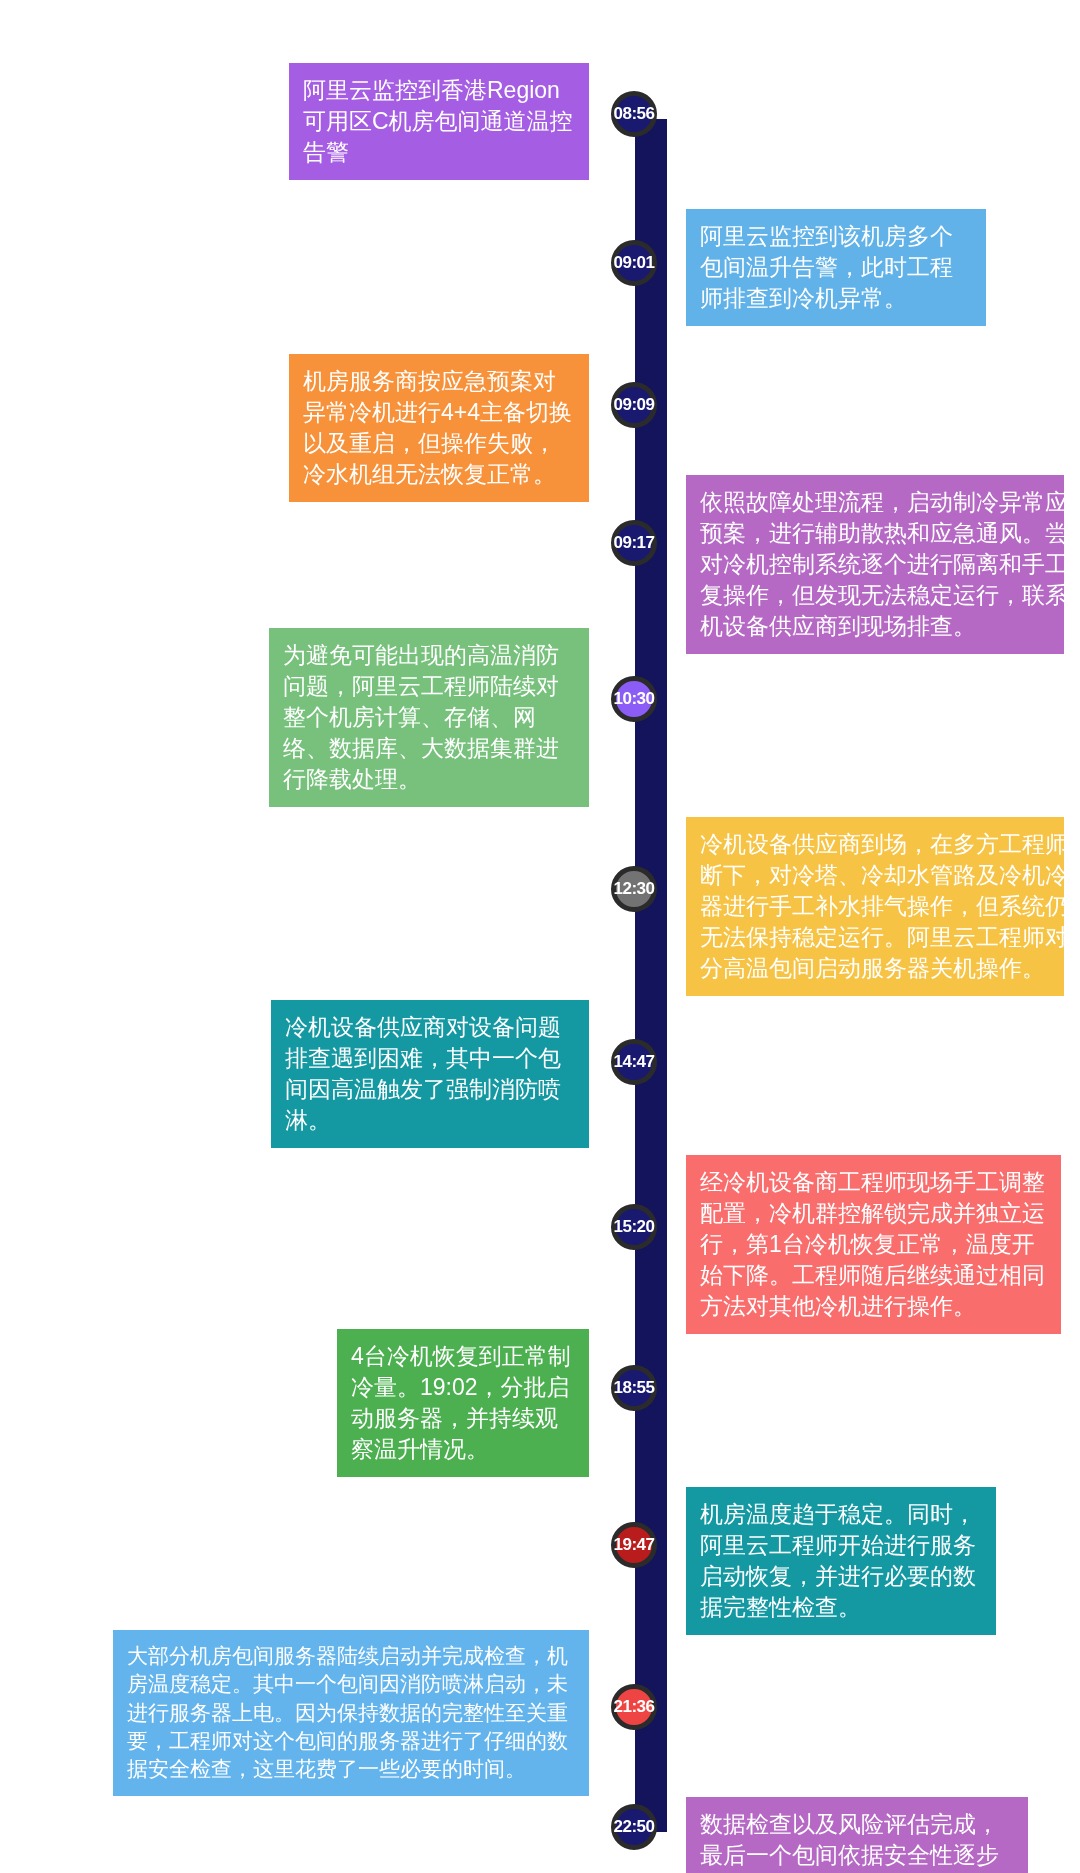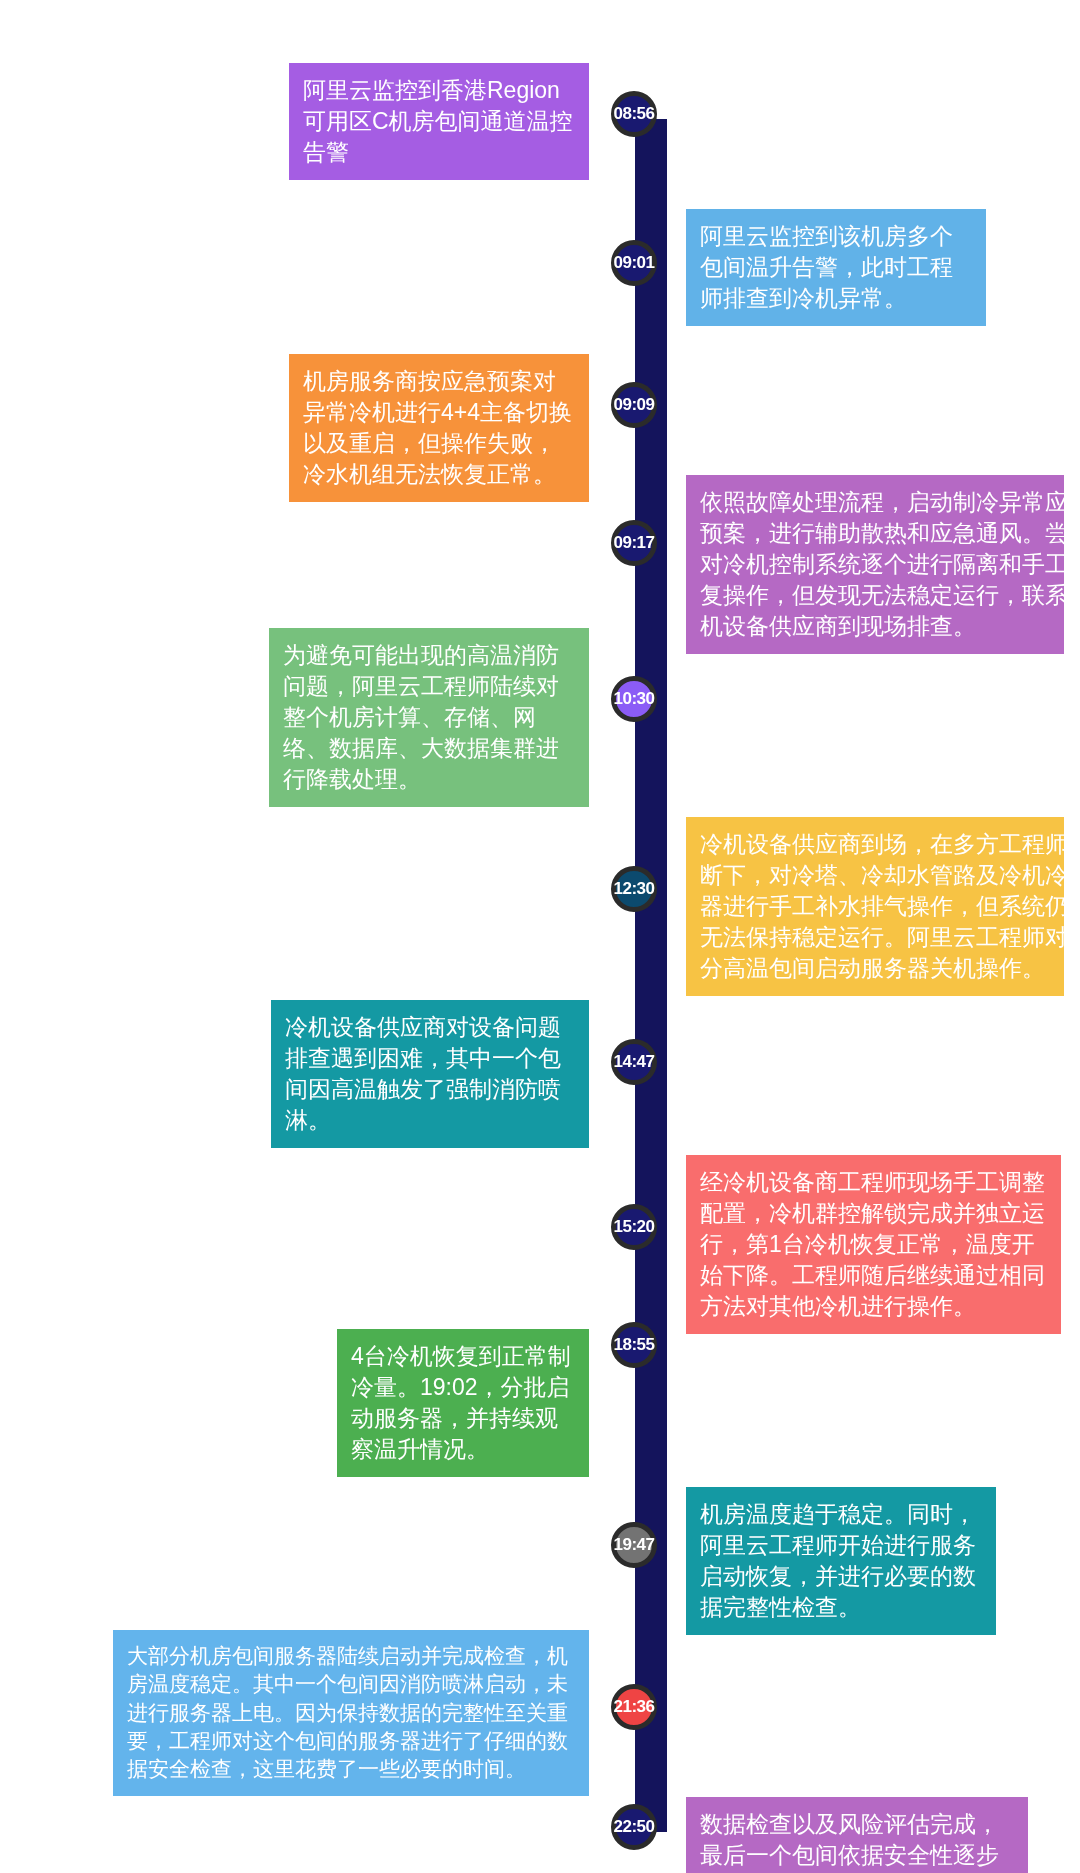--- a/index.html
+++ b/index.html
@@ -69,21 +69,21 @@
 
   
   .n1  { top: 59px; }
   .n2  { top: 208px; }
   .n3  { top: 350px; }
   .n4  { top: 488px; }
   .n5  { top: 644px; }
   .n6  { top: 834px; }
   .n7  { top: 1007px; }
   .n8  { top: 1172px; }
-  .n9  { top: 1290px; }
+  .n9  { top: 1333px; }
   .n10 { top: 1490px; }
   .n11 { top: 1652px; }
   .n12 { top: 1772px; }
 </style>
 </head>
 <body>
 
 <div class="canvas">
 
   <div class="spine" style="background-color: rgb(20, 20, 92);"></div>
@@ -99,21 +99,21 @@
   <div class="event-box b9" style="background-color: rgb(76, 175, 80);">4台冷机恢复到正常制冷量。19:02，分批启动服务器，并持续观察温升情况。</div>
   <div class="event-box b10" style="background-color: rgb(20, 153, 163);">机房温度趋于稳定。同时，阿里云工程师开始进行服务启动恢复，并进行必要的数据完整性检查。</div>
   <div class="event-box b11" style="background-color: rgb(99, 180, 236);">大部分机房包间服务器陆续启动并完成检查，机房温度稳定。其中一个包间因消防喷淋启动，未进行服务器上电。因为保持数据的完整性至关重要，工程师对这个包间的服务器进行了仔细的数据安全检查，这里花费了一些必要的时间。</div>
   <div class="event-box b12" style="background-color: rgb(181, 105, 196);">数据检查以及风险评估完成，最后一个包间依据安全性逐步进行供电恢复和服务器启动。</div>
 
   <div class="node n1" style="background-color: rgb(25, 25, 112);">08:56</div>
   <div class="node n2" style="background-color: rgb(25, 25, 112);">09:01</div>
   <div class="node n3" style="background-color: rgb(25, 25, 112);">09:09</div>
   <div class="node n4" style="background-color: rgb(25, 25, 112);">09:17</div>
   <div class="node n5" style="background-color: #8b5cf6;">10:30</div>
-  <div class="node n6" style="background-color: #0c4a6e;">12:30</div>
+  <div class="node n6" style="background-color: #737373;">12:30</div>
   <div class="node n7" style="background-color: rgb(25, 25, 112);">14:47</div>
   <div class="node n8" style="background-color: rgb(25, 25, 112);">15:20</div>
   <div class="node n9" style="background-color: rgb(25, 25, 112);">18:55</div>
-  <div class="node n10" style="background-color: #737373;">19:47</div>
+  <div class="node n10" style="background-color: #b91c1c;">19:47</div>
   <div class="node n11" style="background-color: #ef4444;">21:36</div>
   <div class="node n12" style="background-color: rgb(25, 25, 112);">22:50</div>
 
 </div>
 
 </body></html>

